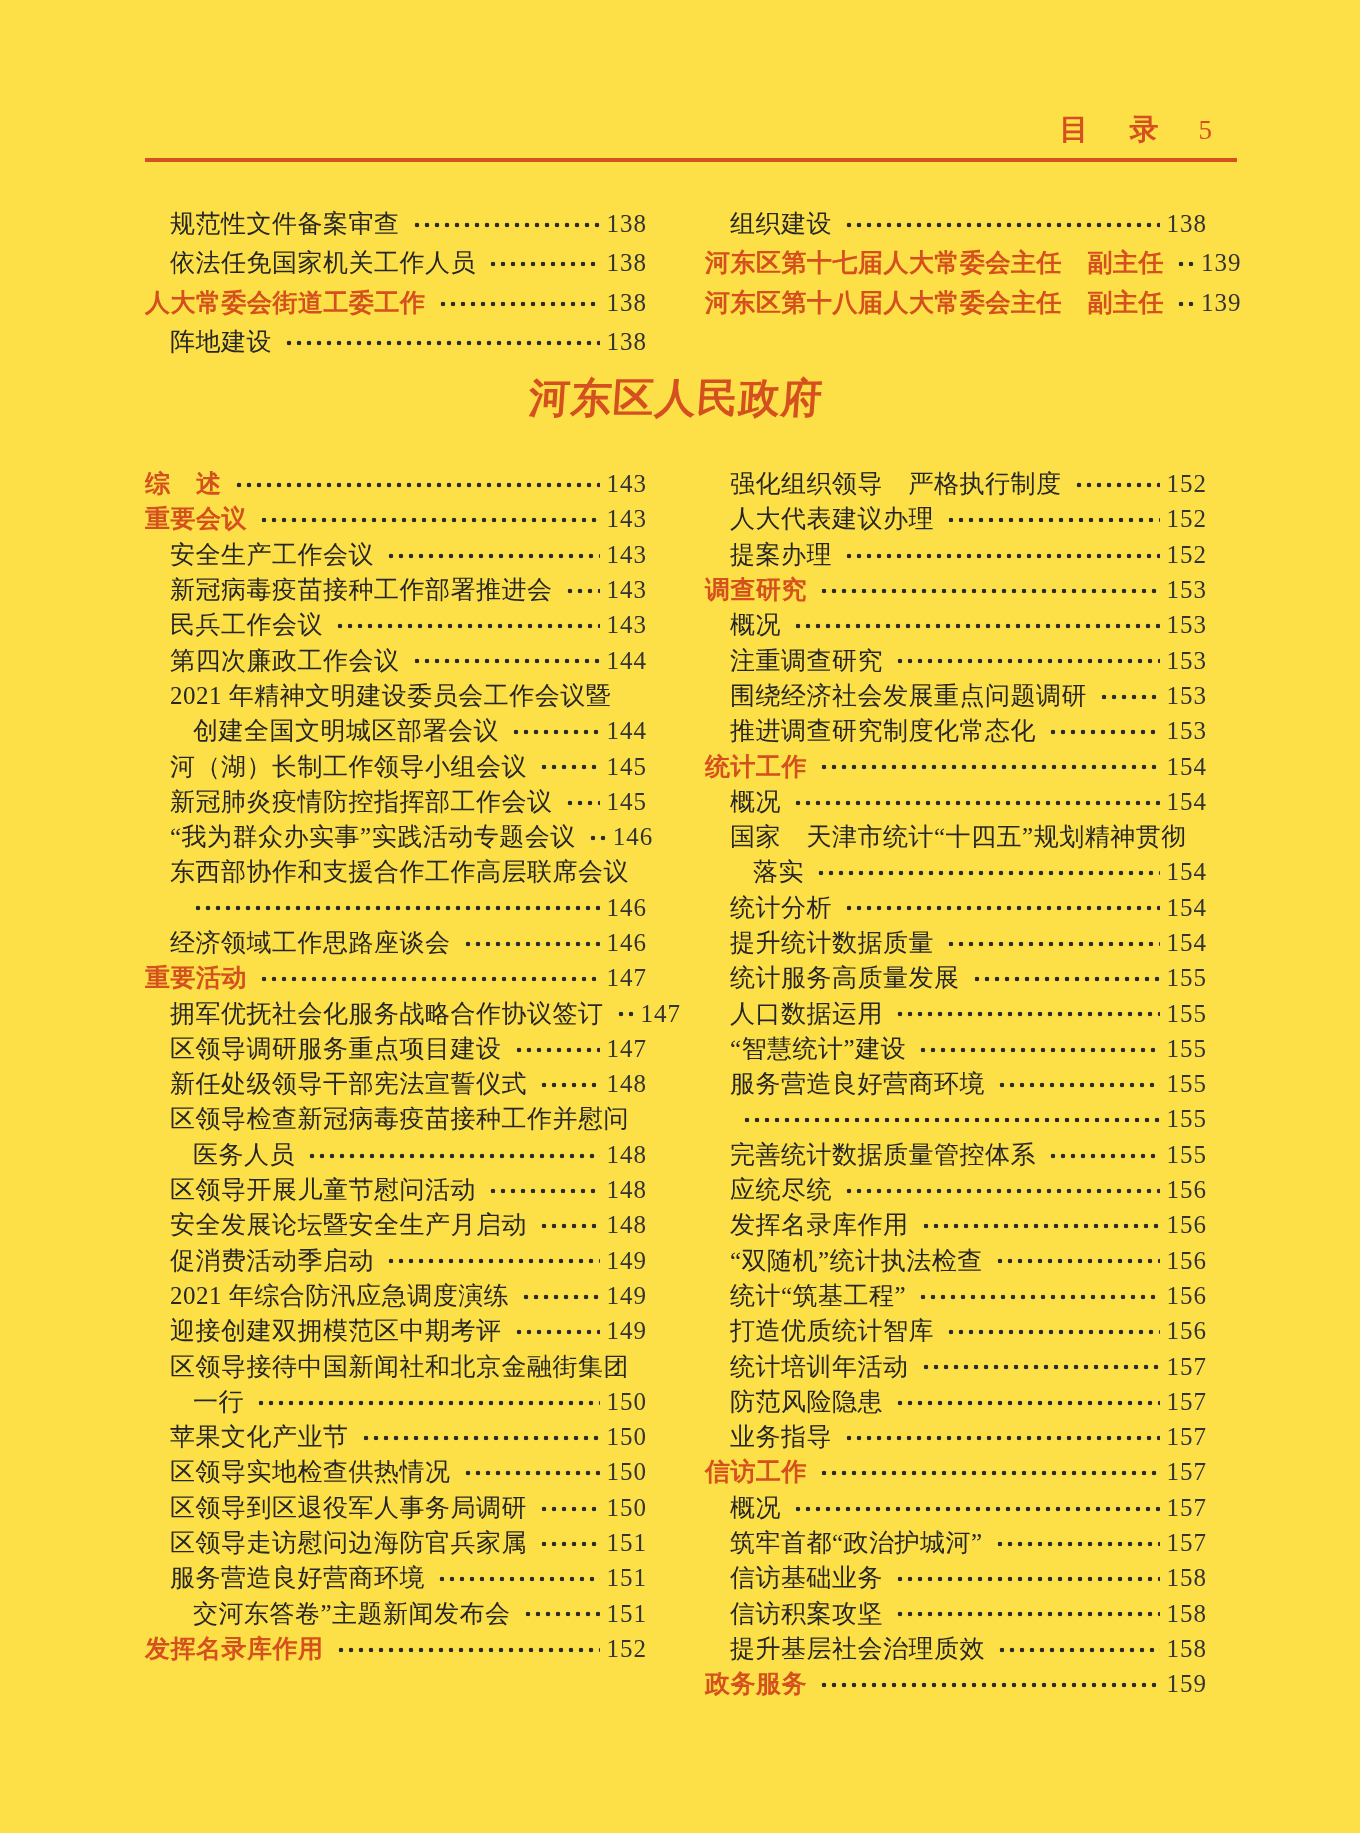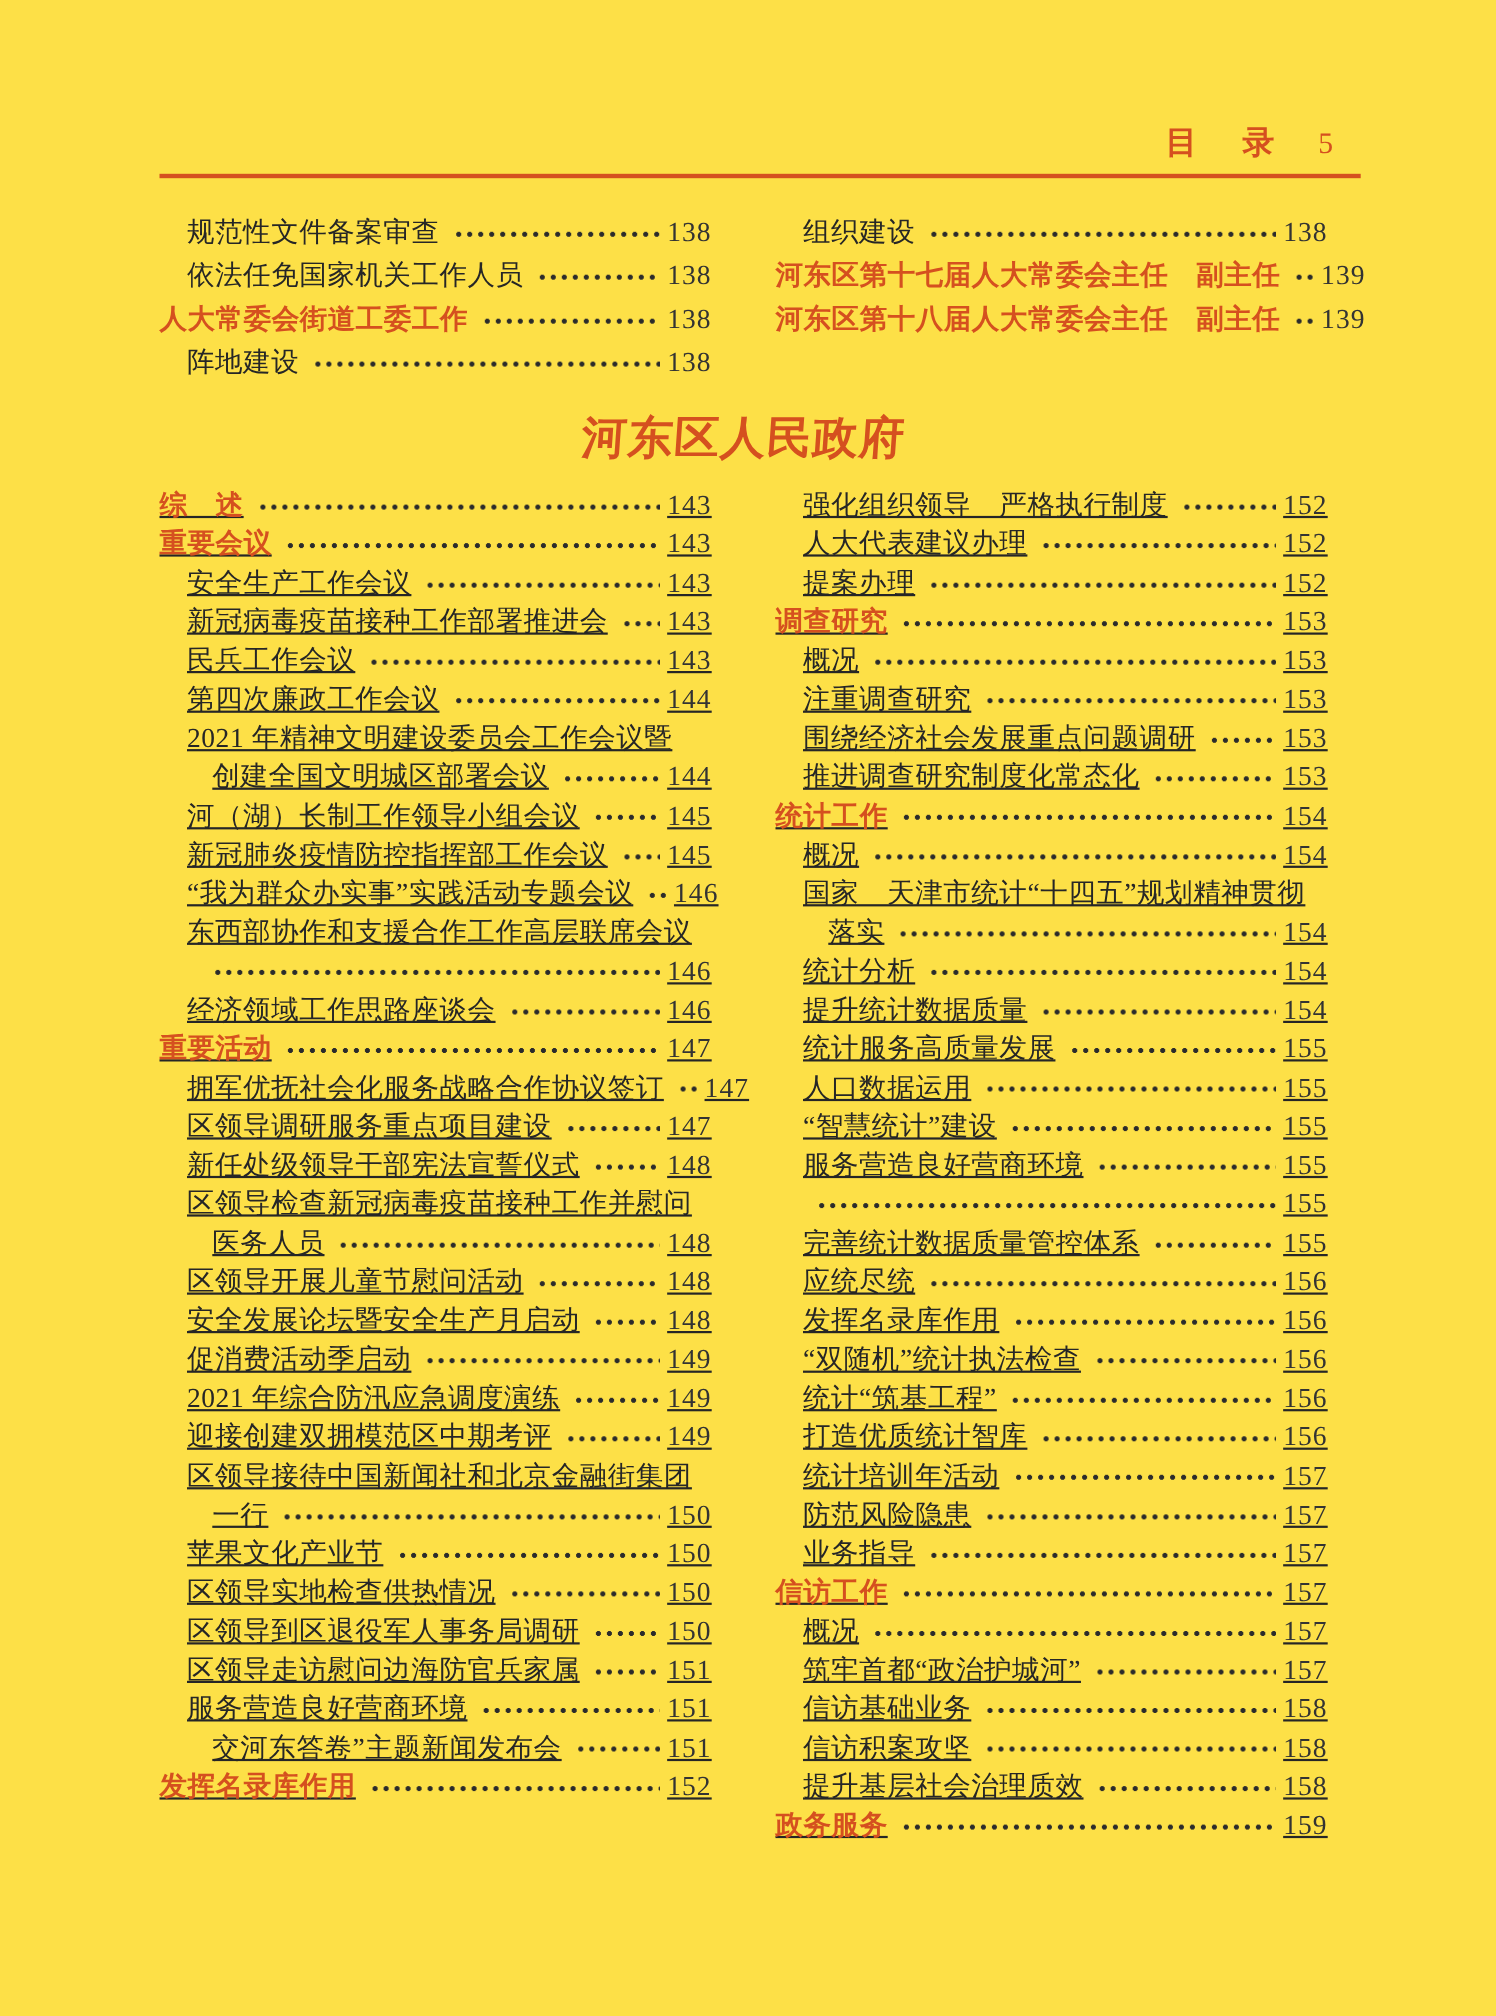--- a/index.html
+++ b/index.html
@@ -24,22 +24,22 @@
   .doc-title{
     position:absolute; top:376px; left:145px; width:1062px;
     text-align:center; font-size:41px; font-weight:bold;
     color:var(--accent); transform:skewX(-4deg);
     letter-spacing:1px; line-height:1.1;
   }
   .cols{
     position:absolute; left:145px; width:1062px;
     display:flex; gap:58px;
   }
-  .cols.toc-top{ top:192px; }
-  .cols.toc-main{ top:442px;text-decoration:underline; }
+  .cols.toc-top{ top:204px; }
+  .cols.toc-main{ top:466px; }
   .col{ width:502px; flex:0 0 502px; }
   .row{
     display:flex; align-items:center;
     font-size:25px; line-height:1; white-space:nowrap;
   }
   .toc-top .row{ height:39.3px; }
   .toc-main .row{ height:35.3px; }
   .row .t{ flex:0 0 auto; letter-spacing:0.5px; }
   .row.hd .t{
     font-family:"Liberation Sans","DejaVu Sans",sans-serif;

